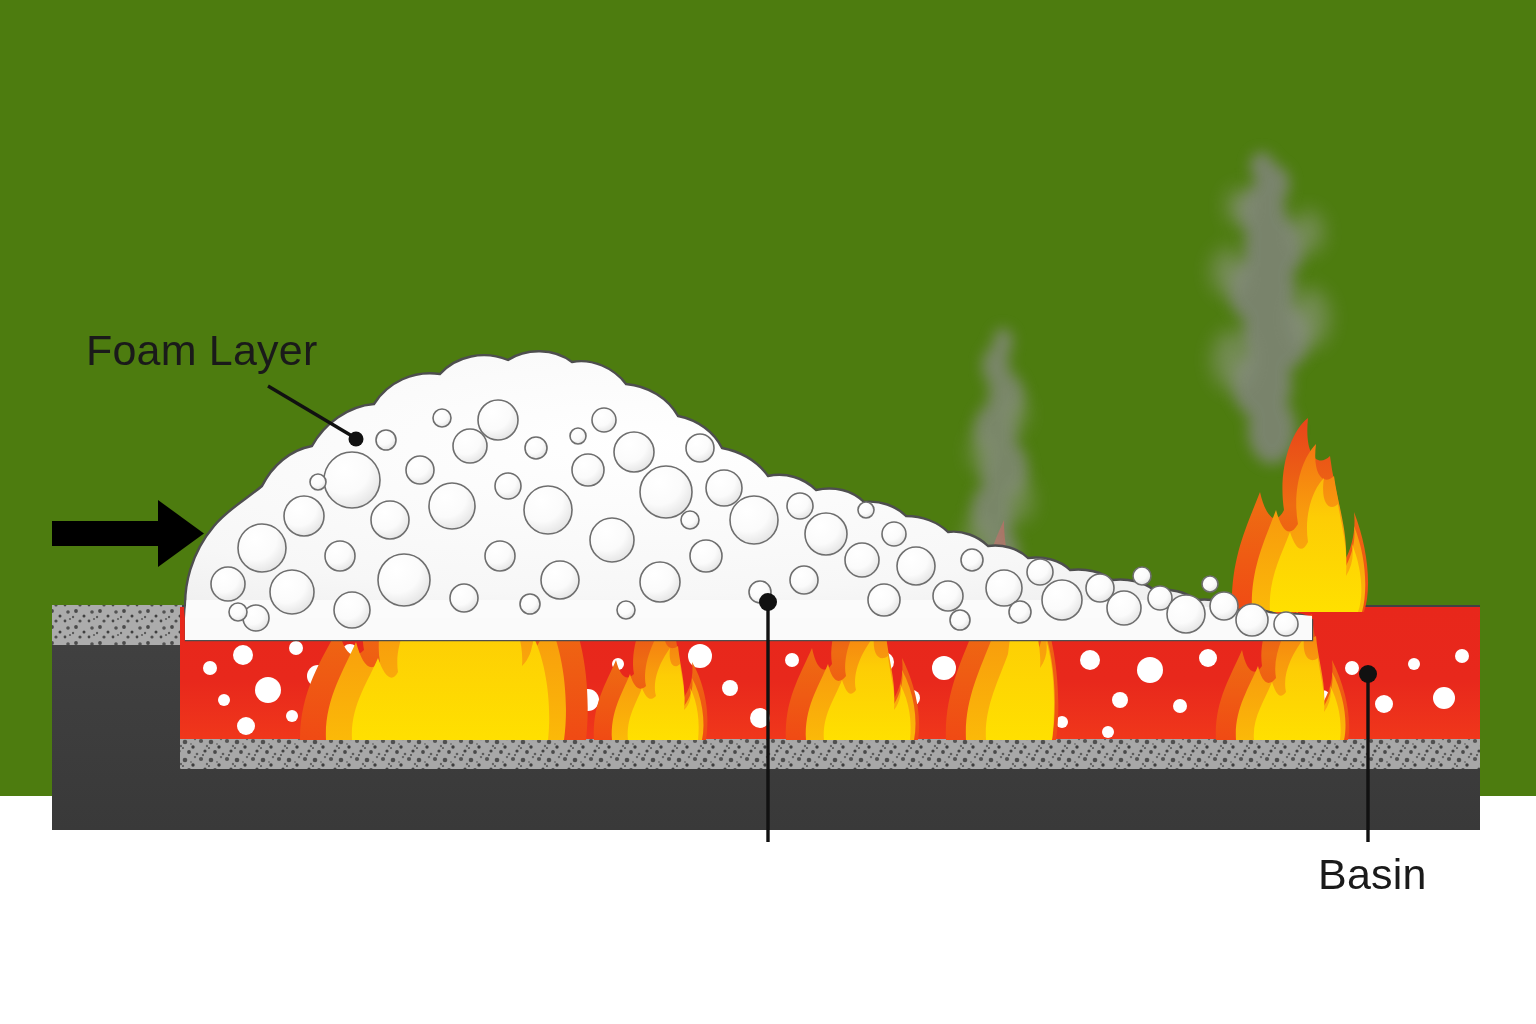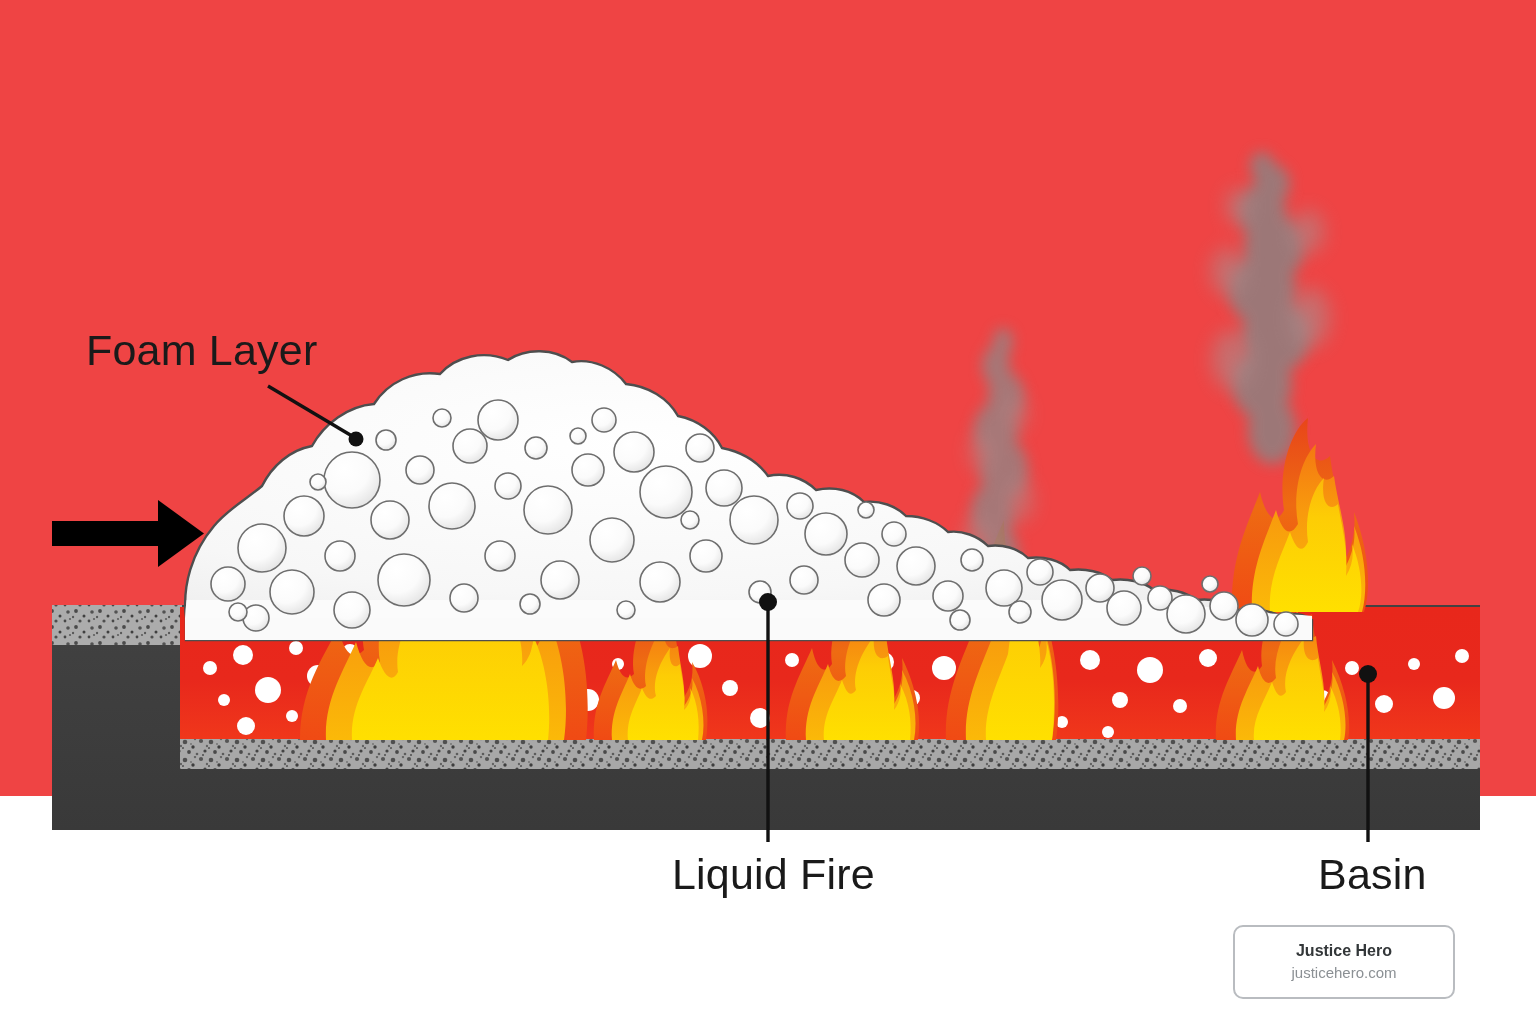--- a/index.html
+++ b/index.html
@@ -13,21 +13,21 @@
     height: 1024px;
     position: relative;
     overflow: hidden;
     font-family: "Liberation Sans", sans-serif;
   }
   #stage {
     position: absolute;
     left: 0; top: 0;
     width: 1536px;
     height: 796px;
-    background: #ef4444;
+    background: #4d7c0f;
     text-decoration: underline;
   }
   #scene {
     position: absolute;
     left: 0; top: 0;
     width: 1536px;
     height: 1024px;
   }
   .label-text {
     position: absolute;
@@ -455,22 +455,17 @@
     </g>
 
     <g fill="#000000">
       <rect x="52" y="521" width="112" height="25"></rect>
       <path d="M158,500 L204,533.5 L158,567 Z"></path>
     </g>
   </svg>
 
   <div class="label-text" id="label-foam">Foam Layer</div>
 
-  <div class="label-text" id="label-liquid">Liquid Fire</div>
 
   <div class="label-text" id="label-basin">Basin</div>
 
-  <div id="credit-card">
-    <div id="credit-name">Justice Hero</div>
-    <div id="credit-url">justicehero.com</div>
-  </div>
 
 </div>
 
 </body></html>

